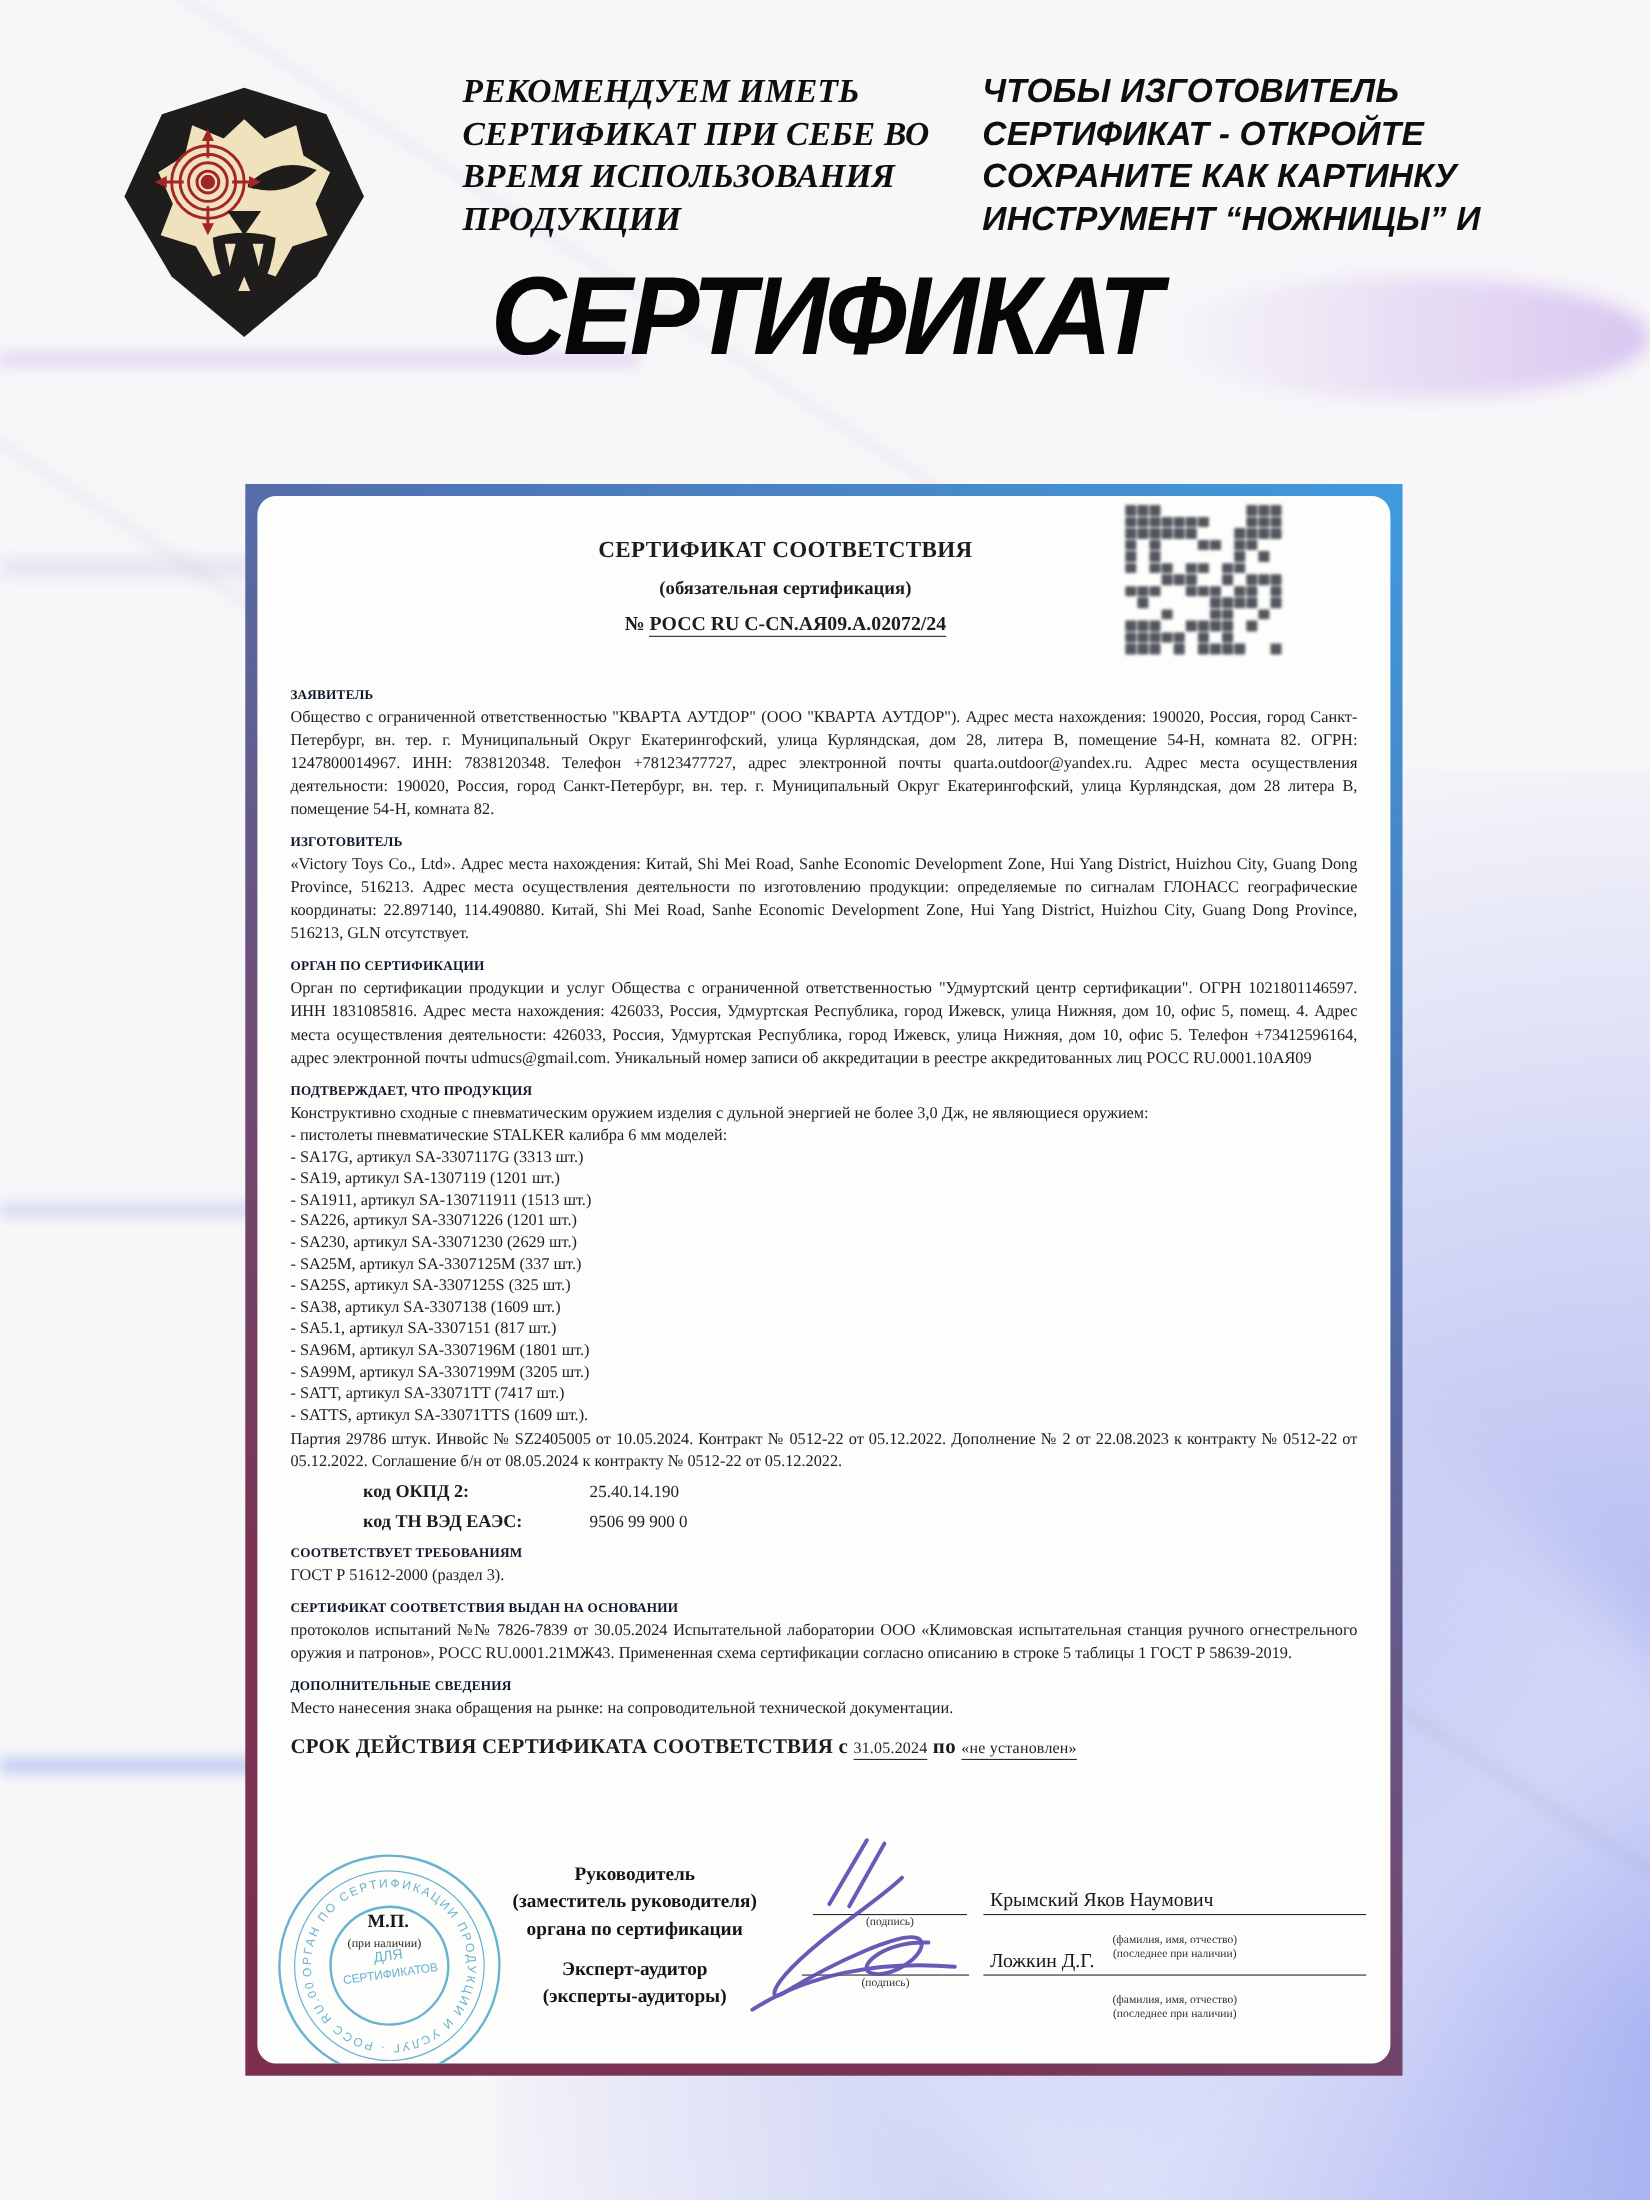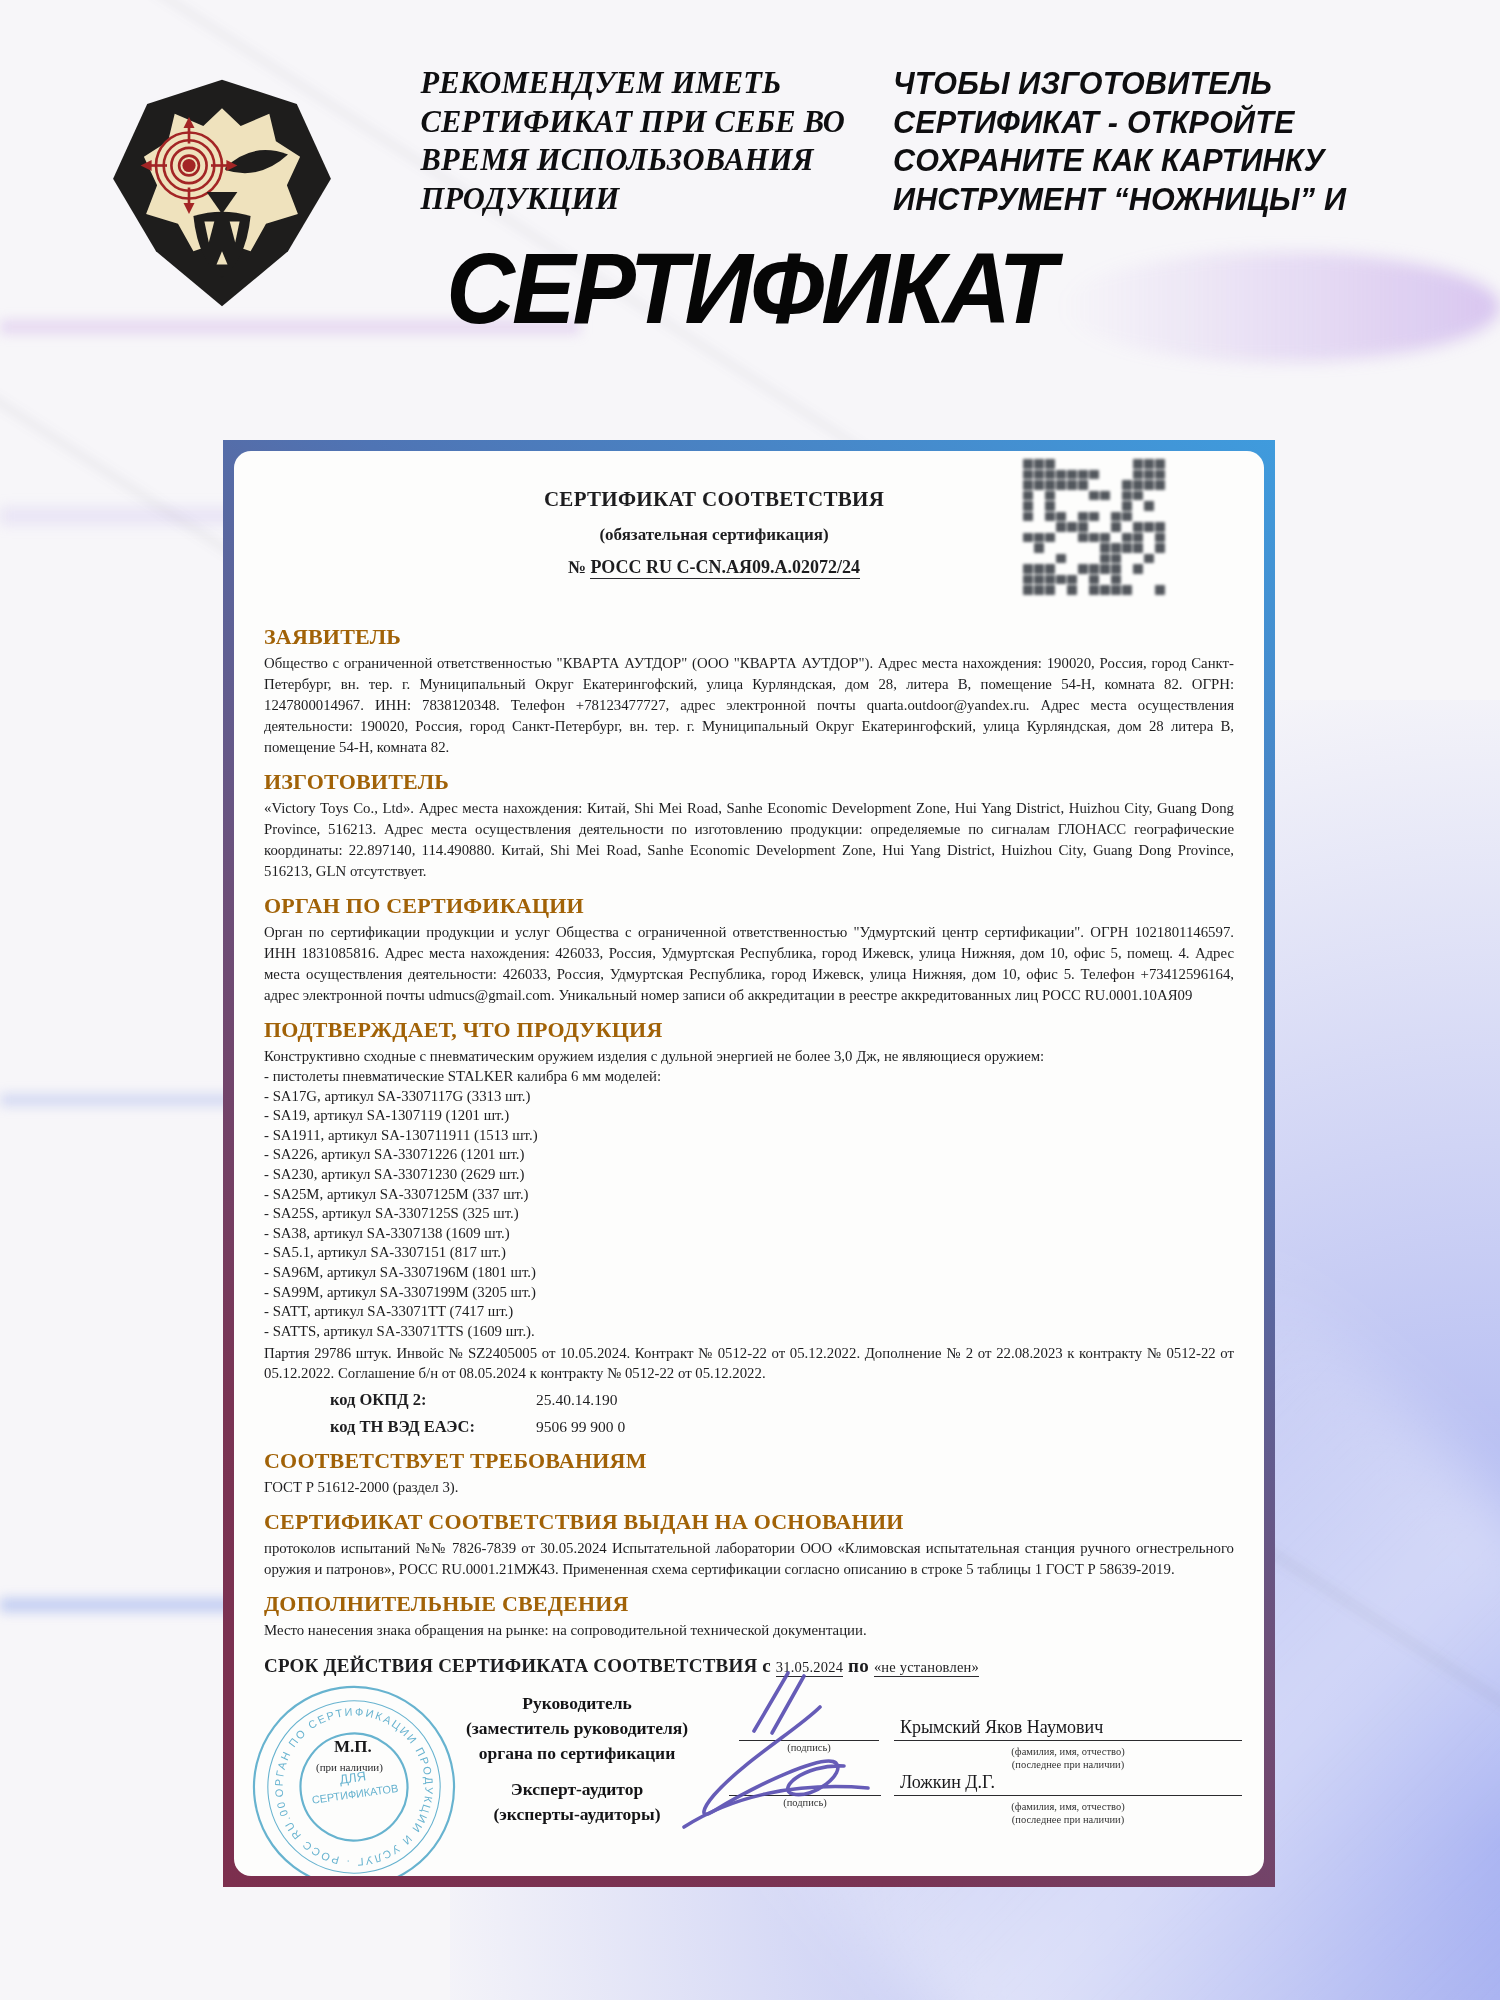--- a/index.html
+++ b/index.html
@@ -45,21 +45,21 @@
   .doc-head{position:relative;text-align:center;margin:8px 205px 0 135px;}
   .doc-title{font-size:21px;font-weight:bold;letter-spacing:0.3px;}
   .doc-subtitle{font-size:17px;font-weight:bold;margin-top:13px;}
   .doc-number{font-size:18px;font-weight:bold;margin-top:12px;}
   .doc-number .num{border-bottom:1.5px solid #2a2a2e;padding-bottom:1px;}
   .qr{position:absolute;left:789px;top:8px;width:142px;height:136px;display:grid;
     grid-template-columns:repeat(13,1fr);grid-template-rows:repeat(13,1fr);gap:1px;
     filter:blur(1.6px);opacity:0.88;}
   .qr div{border-radius:1px;}
 
-  .sec-h{font-size:22px;font-weight:bold;letter-spacing:0.2px;margin:11px 0 3px 0;color:#a16207;}
+  .sec-h{font-size:12px;font-weight:bold;letter-spacing:0.2px;margin:11px 0 3px 0;color:#0f172a;}
   .first-sec{margin-top:46px;}
   .body-t{font-size:14.8px;line-height:21px;text-align:justify;}
   .items{font-size:14.8px;line-height:19.6px;}
   .items div{white-space:nowrap;overflow:hidden;}
   .batch{font-size:14.8px;line-height:20px;text-align:justify;margin-top:2px;}
   .code-row{display:flex;margin:7px 0 7px 66px;align-items:baseline;}
   .code-label{font-weight:bold;font-size:16.5px;width:206px;}
   .code-value{font-size:15.5px;}
   .srok{font-size:19px;font-weight:bold;margin-top:14px;letter-spacing:0.2px;}
   .srok .dt{font-size:14.5px;font-weight:normal;border-bottom:1.2px solid #2a2a2e;padding-bottom:1px;}
@@ -72,21 +72,21 @@
   .roles{position:absolute;width:250px;text-align:center;font-weight:bold;font-size:17.5px;line-height:25px;color:#141416;}
   .roles-1{left:218px;top:52px;}
   .roles-2{left:218px;top:138px;}
   .sigline{position:absolute;border-top:1.6px solid #2b2b2e;text-align:center;}
   .sigline .cap{font-size:10.5px;color:#333;margin-top:1px;}
   .sigline-1{left:505px;top:101px;width:140px;}
   .sigline-2{left:495px;top:156px;width:152px;}
   .nameline{position:absolute;width:348px;}
   .nameline .nm{position:absolute;left:6px;bottom:2px;font-size:18px;white-space:nowrap;color:#17171a;}
   .nameline .ln{border-top:1.6px solid #2b2b2e;width:100%;}
-  .nameline .caps{text-align:center;font-size:10.5px;line-height:13px;color:#333;margin-top:4px;}
+  .nameline .caps{text-align:center;font-size:10.5px;line-height:13px;color:#333;margin-top:16px;}
   .nameline-1{left:660px;top:73px;height:28px;}
   .nameline-1 .ln{margin-top:28px;}
   .nameline-2{left:660px;top:128px;height:28px;}
   .nameline-2 .ln{margin-top:28px;}
   .autograph{position:absolute;left:438px;top:28px;width:225px;height:175px;}
 </style>
 </head>
 <body>
 
 <div class="bg bg-corner"></div>

